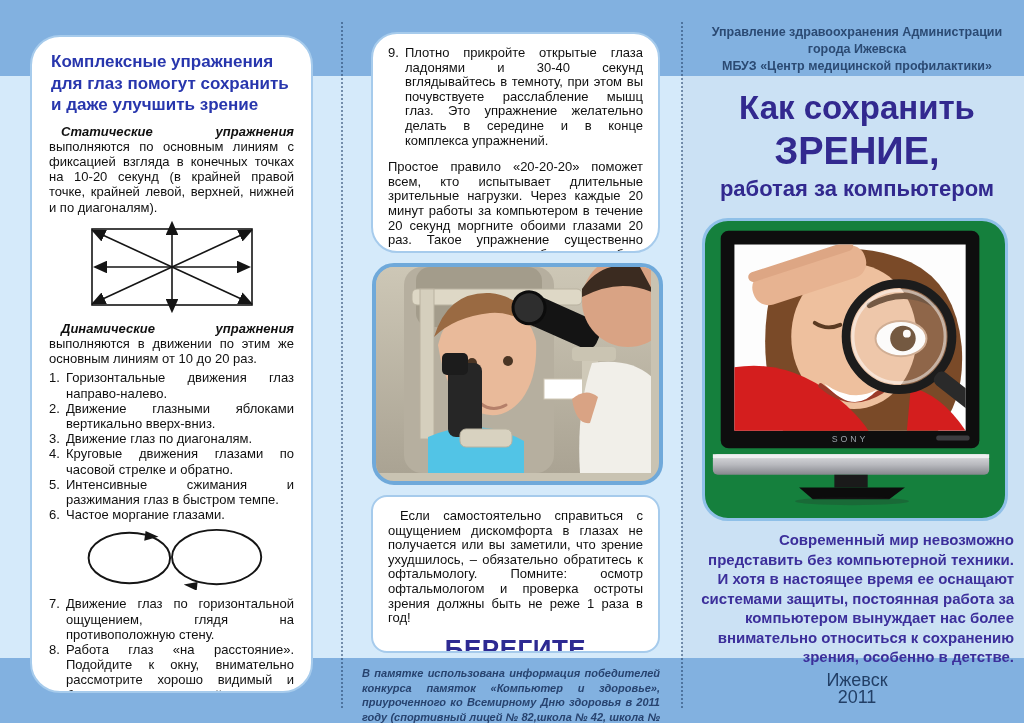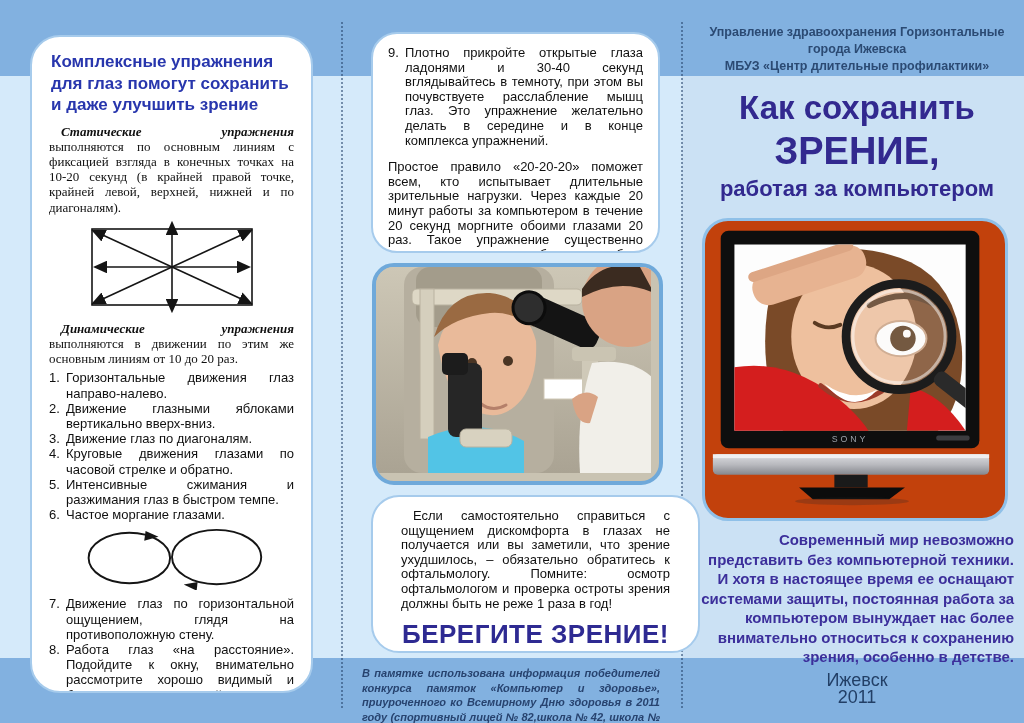--- a/index.html
+++ b/index.html
@@ -21,29 +21,29 @@
   .fold1{left:341px;} .fold2{left:681px;}
 
   
   .panel{background:#fff;border:2px solid var(--panel-border);box-sizing:border-box;}
   .left-panel{left:30px;top:35px;width:283px;height:658px;border-radius:30px;
               padding:12px 17px 10px 17px;overflow:hidden;}
   .mid-panel1{left:371px;top:32px;width:289px;height:221px;border-radius:26px;
               padding:12px 15px;overflow:hidden;}
   .photo-panel{left:372px;top:263px;width:283px;height:214px;border-radius:22px;
                border:4px solid var(--photo-frame);overflow:hidden;background:#c9c3b2;}
-  .mid-panel2{left:371px;top:495px;width:329px;height:158px;border-radius:28px;
-              padding:12px 28px;overflow:hidden;}
+  .mid-panel2{left:371px;top:495px;width:289px;height:158px;border-radius:16px;
+              padding:12px 15px;overflow:hidden;}
   .tv-panel{left:702px;top:218px;width:300px;height:297px;border-radius:26px;
-            border:3px solid #8fc0e8;background:#c2410c;overflow:hidden;}
+            border:3px solid #8fc0e8;background:#15803d;overflow:hidden;}
 
   
   .h-left{color:var(--heading-blue);font-weight:bold;font-size:17px;line-height:21.5px;margin:2px 0 8px 2px;}
   .body-txt{font-size:13px;line-height:15.2px;color:#101010;text-align:justify;}
-  .lead{text-indent:12px;margin:0 0 4px 0;font-family:Liberation Serif, serif;}
+  .lead{text-indent:12px;margin:0 0 4px 0;}
   .bi{font-weight:bold;font-style:italic;}
   .li{display:flex;margin:0;}
   .li .n{flex:none;width:17px;}
   .li .t{flex:1;text-align:justify;}
   .mid-txt{font-size:13px;line-height:14.6px;color:#101010;text-align:justify;}
   .rule-para{margin-top:12px;}
   .b{font-weight:normal;}
   .slogan{color:var(--slogan-violet);font-weight:bold;font-size:26px;text-align:center;
           margin-top:8px;letter-spacing:.5px;}
   .footer-note{left:362px;top:666px;width:298px;color:var(--footer-navy);
@@ -199,22 +199,22 @@
 </div>
 
 <div class="abs panel mid-panel2">
   <p class="mid-txt" style="margin:0;text-indent:12px;">Если самостоятельно справиться с ощущением дискомфорта в глазах не получается или вы заметили, что зрение ухудшилось, – обязательно обратитесь к офтальмологу. Помните: осмотр офтальмологом и проверка остроты зрения должны быть не реже 1 раза в год!</p>
   <div class="slogan">БЕРЕГИТЕ ЗРЕНИЕ!</div>
 </div>
 
 <div class="abs footer-note">В памятке использована информация победителей конкурса памяток «Компьютер и здоровье», приуроченного ко Всемирному Дню здоровья в 2011 году (спортивный лицей № 82,школа № 42, школа № 11 города Ижевска)</div>
 
 <div class="abs org">
-  <div>Управление здравоохранения Горизонтальные города Ижевска</div>
-  <div>МБУЗ «Центр длительные профилактики»</div>
+  <div>Управление здравоохранения Администрации города Ижевска</div>
+  <div>МБУЗ «Центр медицинской профилактики»</div>
 </div>
 
 <div class="abs title-block">
   <div class="title-l1">Как сохранить</div>
   <div class="title-l2">ЗРЕНИЕ,</div>
   <div class="title-l3">работая за компьютером</div>
 </div>
 
 <div class="abs tv-panel">
   <svg width="294" height="291" viewBox="0 0 300 297">

